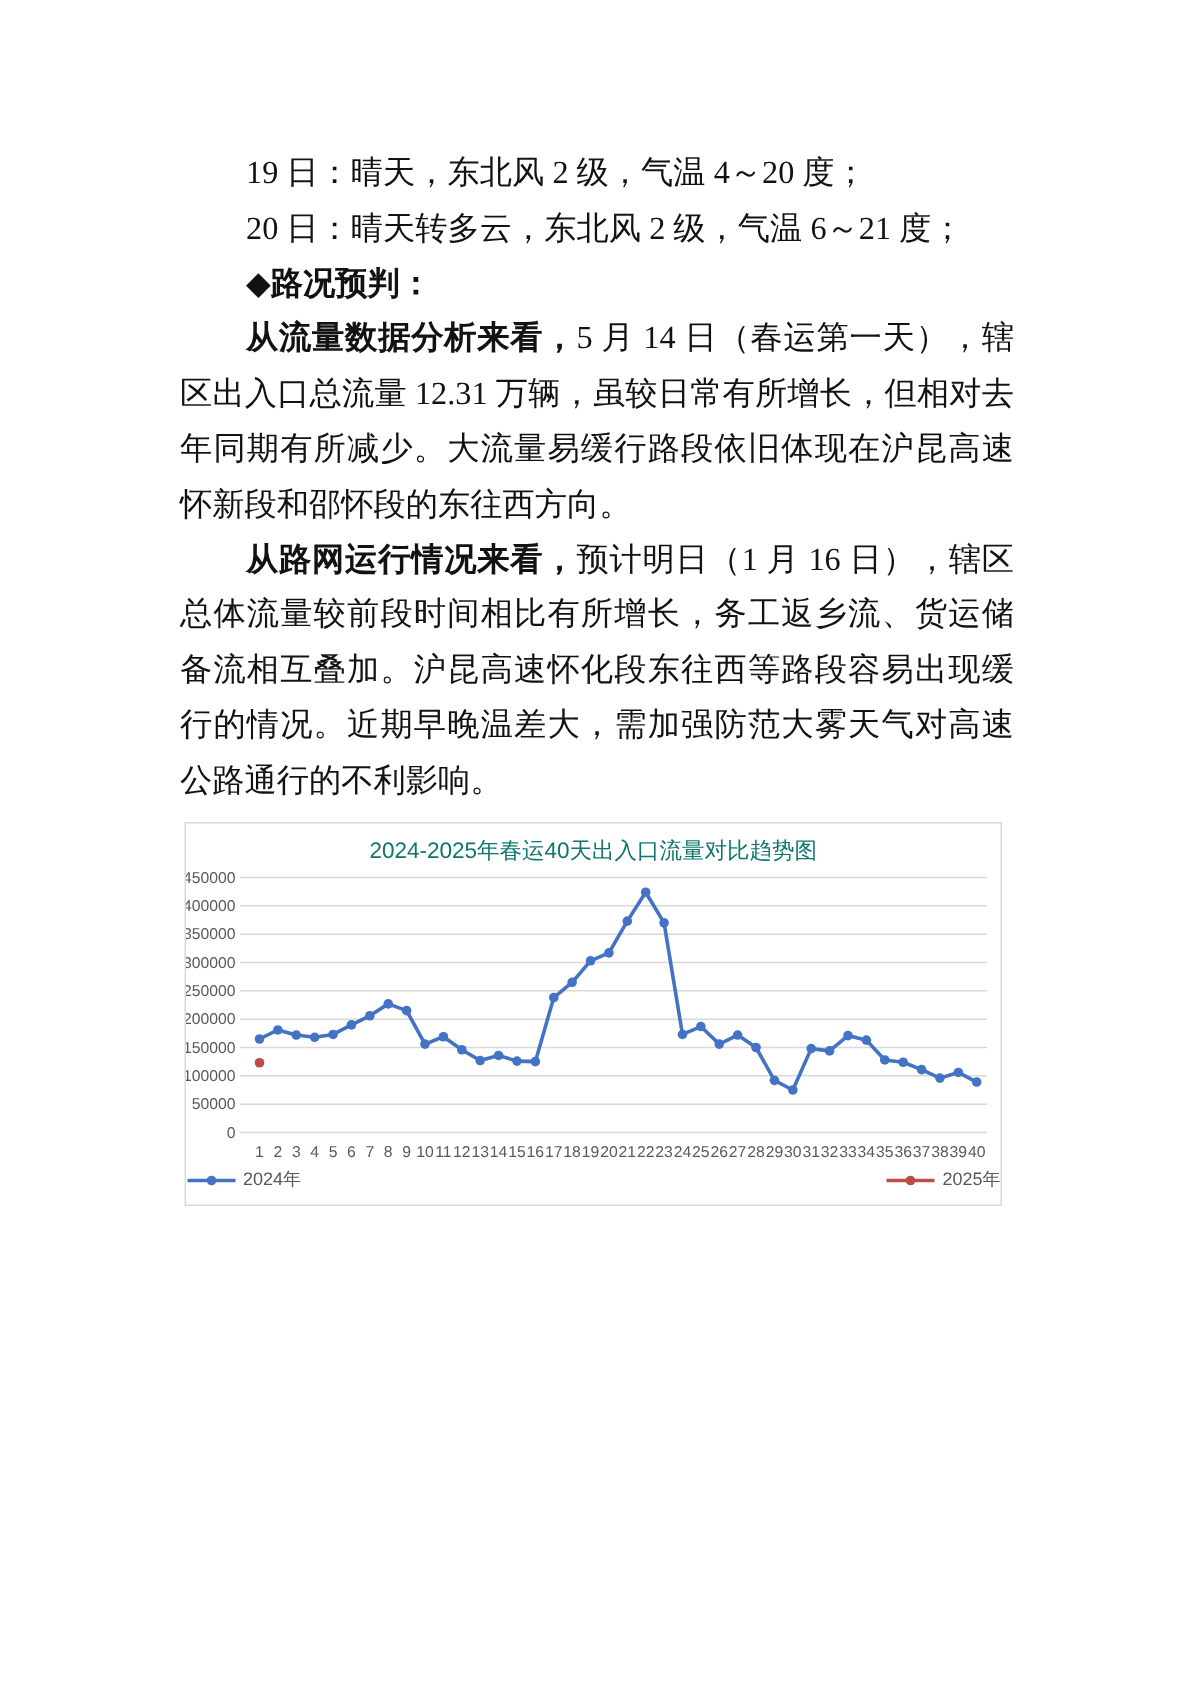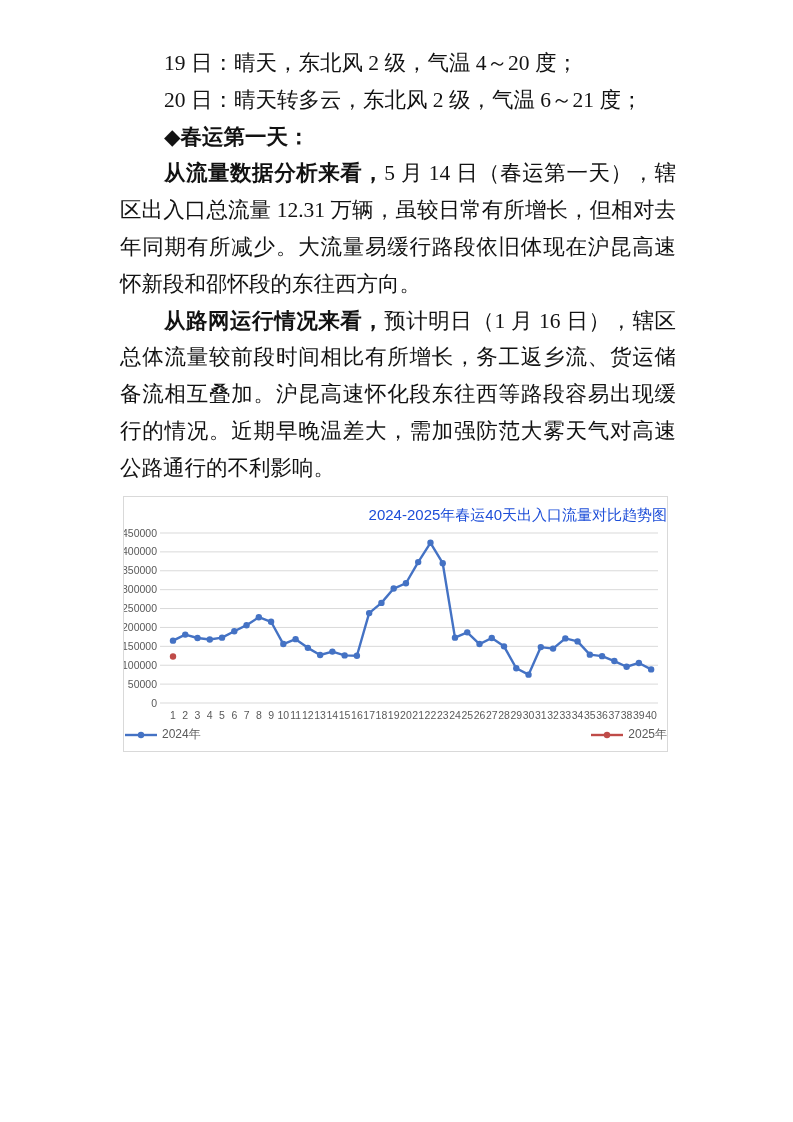--- a/index.html
+++ b/index.html
@@ -1,21 +1,21 @@
 <!DOCTYPE html>
 <html><head>
 <meta charset="utf-8">
 <style>
   html,body{margin:0;padding:0;background:#ffffff;}
   .page{
     position:relative;
     width:793px;height:894px;
     background:#ffffff;
     box-sizing:border-box;
-    padding:45px 117px 0 120px;
+    padding:97px 117px 0 120px;
     font-family:"Liberation Serif","DejaVu Serif",serif;
     color:#121212;
     overflow:hidden;
   }
   .bodytext{font-size:21.5px;line-height:36.8px;}
   .weather p{margin:0;text-indent:44px;}
   .source{margin:0;text-align:right;}
   .section-head{margin:0;text-indent:44px;font-weight:bold;}
   .para{margin:0;text-indent:44px;text-align:justify;}
   .para .lead{font-weight:bold;}
@@ -27,22 +27,22 @@
   .chart-box{
     box-sizing:border-box;
     width:545px;height:256px;
     margin:9px 0 0 3px;
     border:1px solid #d9d9d9;
     background:#ffffff;
     font-family:"Liberation Sans","DejaVu Sans",sans-serif;
   }
   .chart-title{
     padding-top:9px;height:23px;
-    text-align:right;
-    font-size:15px;color:#1d4ed8;
+    text-align:center;
+    font-size:15px;color:#0f766e;
   }
   #chart-svg{display:block;}
   #chart-svg text{
     font-family:"Liberation Sans","DejaVu Sans",sans-serif;
     font-size:10.5px;fill:#595959;
   }
   .legend{
     display:flex;justify-content:space-between;align-items:center;
     gap:14px;height:20px;
   }
@@ -53,21 +53,21 @@
 <body>
 
 <div class="page">
 
   <div class="weather bodytext">
     <p>19 日：晴天，东北风 2 级，气温 4～20 度；</p>
     <p>20 日：晴天转多云，东北风 2 级，气温 6～21 度；</p>
   </div>
 
 
-  <p class="section-head bodytext">◆春运第一天：</p>
+  <p class="section-head bodytext">◆路况预判：</p>
 
   <p class="para bodytext"><span class="lead">从流量数据分析来看，</span><span>5 月 14 日（春运第一天），辖区出入口总流量 12.31 万辆，虽较日常有所增长，但相对去年同期有所减少。大流量易缓行路段依旧体现在沪昆高速怀新段和邵怀段的东往西方向。</span></p>
 
   <p class="para bodytext"><span class="lead">从路网运行情况来看，</span><span>预计明日（1 月 16 日），辖区总体流量较前段时间相比有所增长，务工返乡流、货运储备流相互叠加。沪昆高速怀化段东往西等路段容易出现缓行的情况。近期早晚温差大，需加强防范大雾天气对高速公路通行的不利影响。</span></p>
 
 
   <div class="chart-box">
     <div class="chart-title">2024-2025年春运40天出入口流量对比趋势图</div>
     <svg id="chart-svg" width="543" height="196" viewBox="0 0 543 196">
         <line x1="36" x2="534" y1="174" y2="174" stroke="#d9d9d9" stroke-width="1"></line>

